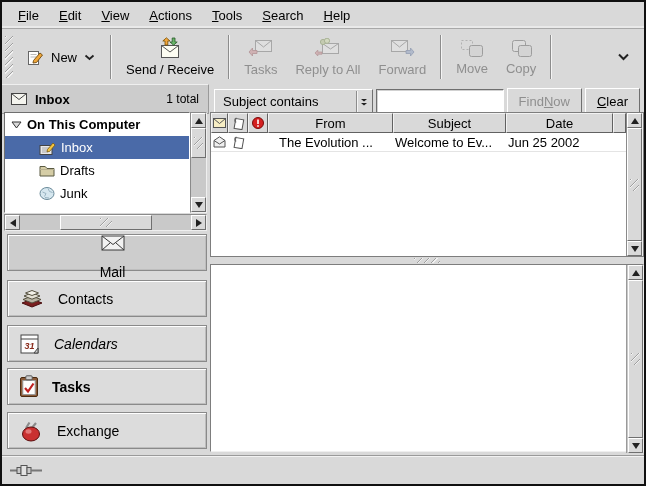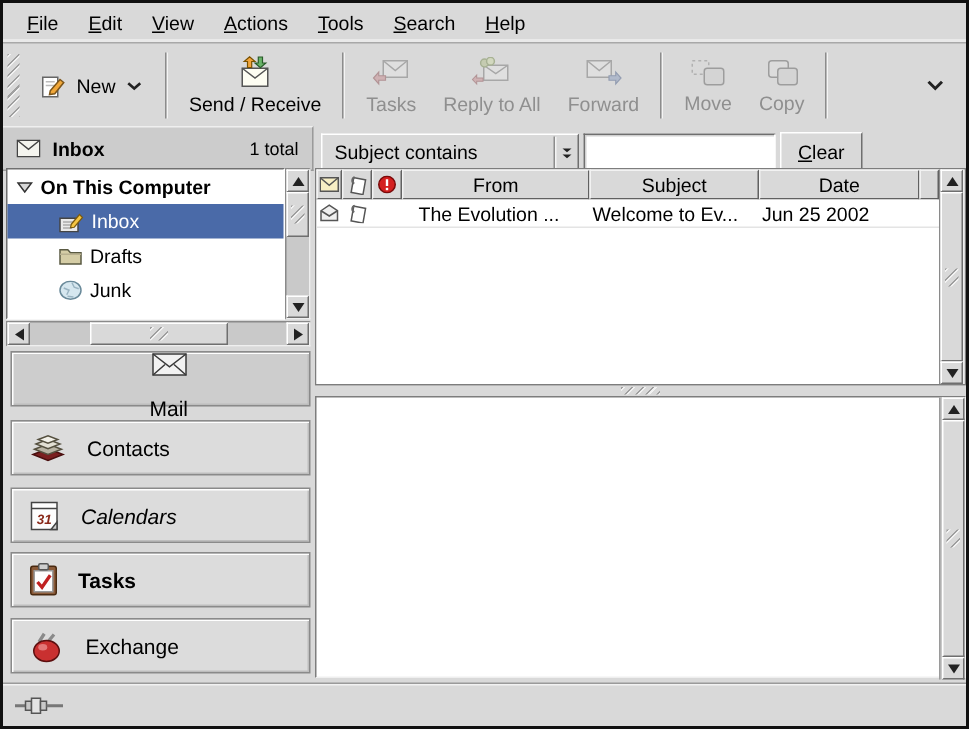--- a/index.html
+++ b/index.html
@@ -217,20 +217,25 @@
       <div class="combo raised">
         <span>Subject contains</span>
         <span class="arrow-box">
           <svg width="8" height="9" viewBox="0 0 8 9">
               <path d="M1 2 H7 L4 4.5 Z" fill="#222"></path>
               <path d="M1 6 H7 L4 8.5 Z" fill="#222"></path>
             </svg>
         </span>
       </div>
       <input class="entry inset" type="text" value="" style="">
+      <div class="btn raised disabled">
+        <span>Find </span>
+          <span class="u">N</span>
+          <span>ow</span>
+      </div>
       <div class="btn raised">
         <span class="uFirst" style="display:inline-block">Clear</span>
       </div>
     </div>
   </div>
 
   <div class="tree-box inset">
     <div class="tree-row tree-root">
       <span>
         <svg width="11" height="8" viewBox="0 0 11 8">

